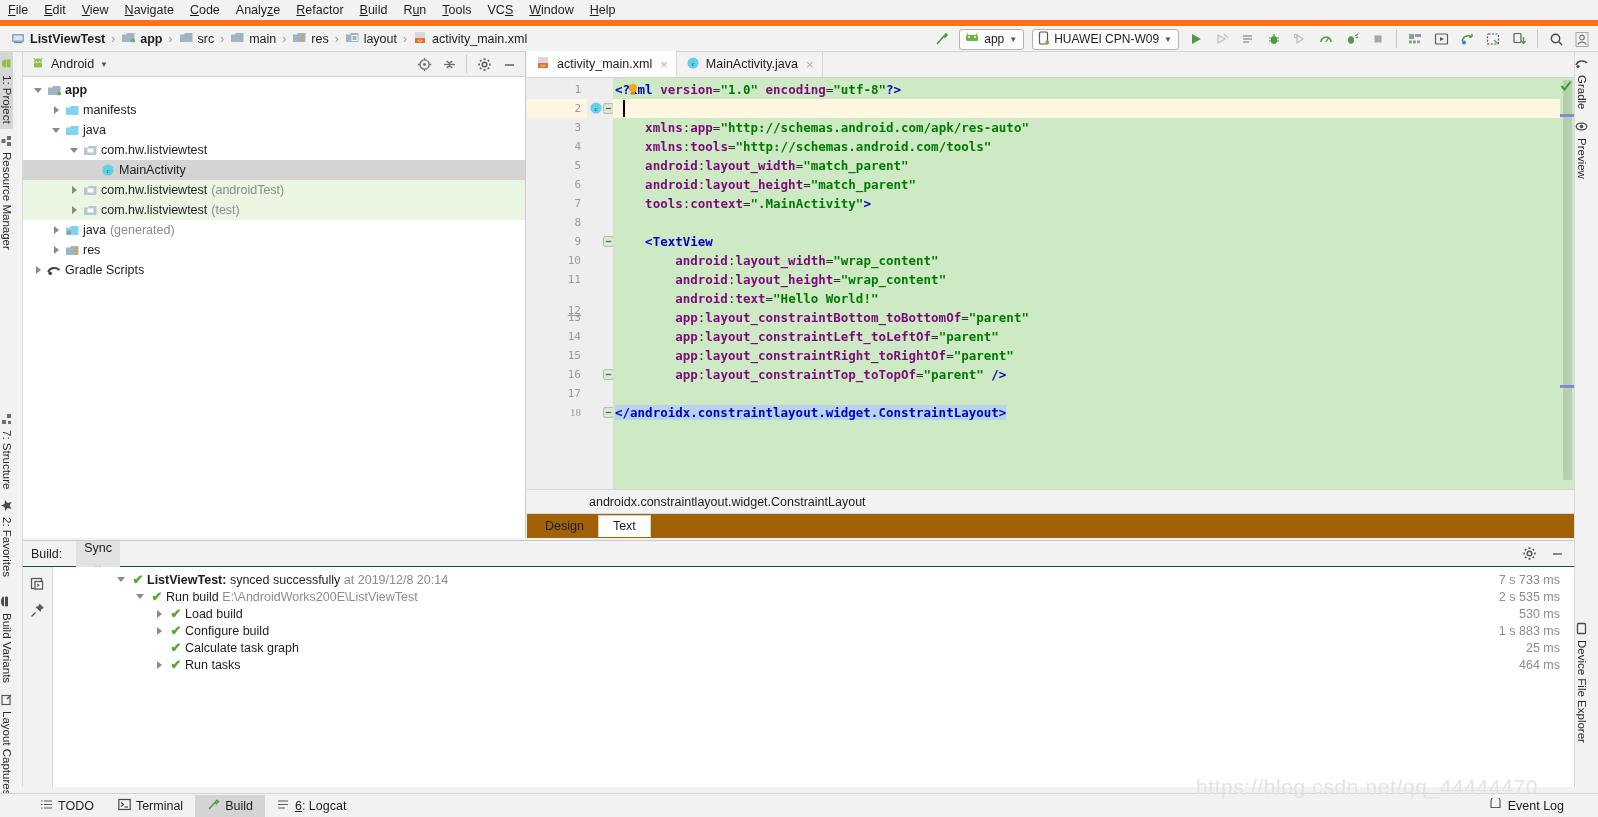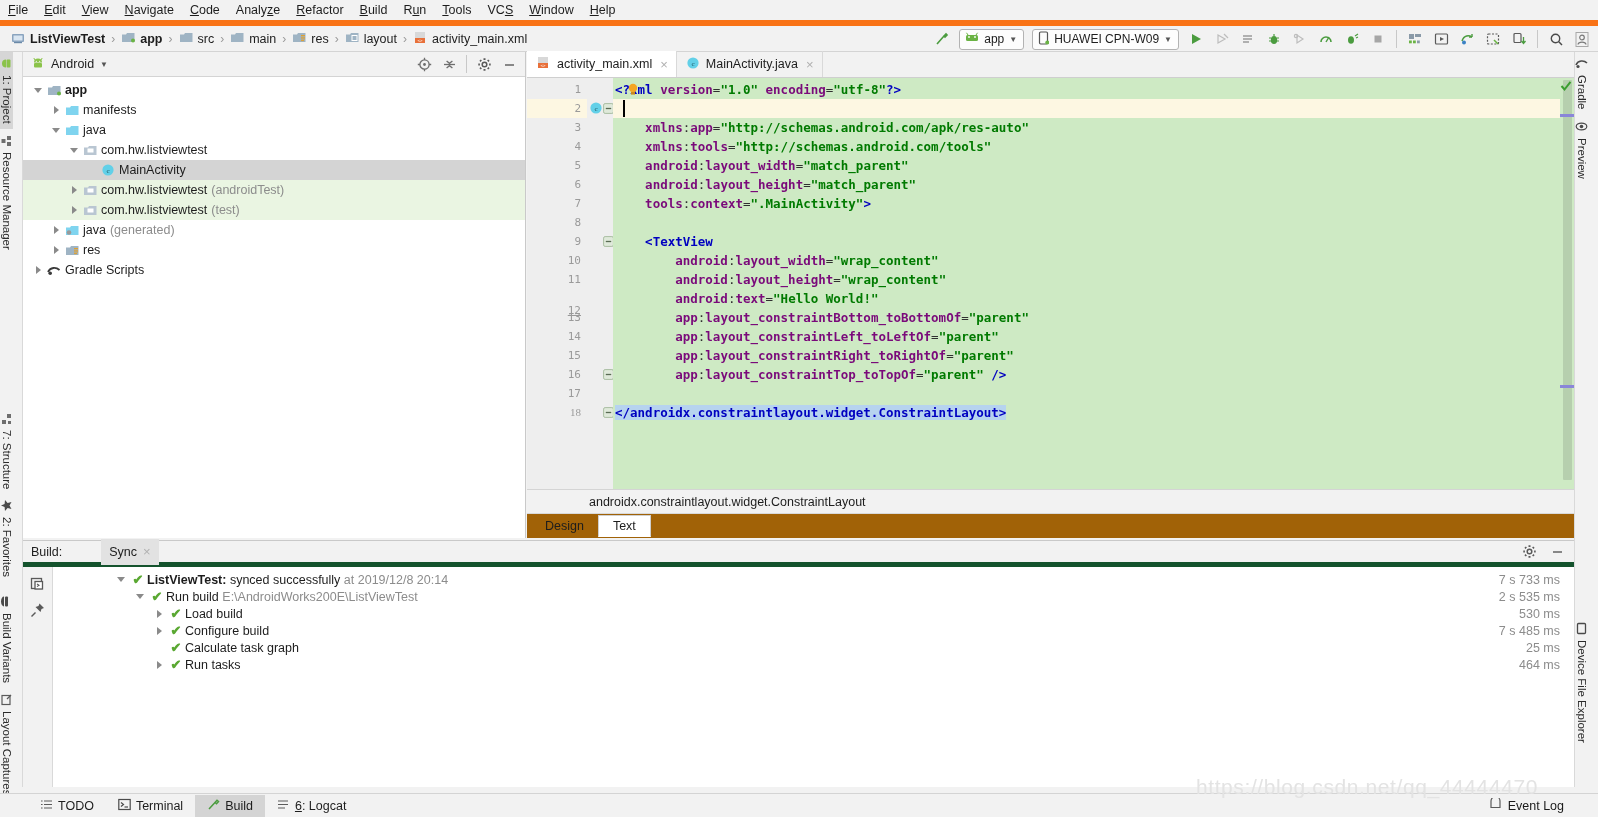--- a/index.html
+++ b/index.html
@@ -162,26 +162,26 @@
   .dt-tab.active { background: #ffffff; border:1px solid #cfcfcf; border-bottom-color:#fff; }
 
   
   .build-panel {
     position: absolute; left: 23px; top: 540px; right: 24px; height: 247px;
     background: #fff; display: flex; flex-direction: column;
     border-top: 1px solid #c9c9c9;
   }
   .bp-header {
     height: 26px; background: #f2f2f2; display: flex; align-items: center;
-    padding-left: 8px; position: relative; border-bottom: 5px solid #14532d; gap: 25px;
+    padding-left: 8px; position: relative; border-bottom: 1px solid #14532d;
   }
   .bp-header .bl { font-size: 12.5px; color: #1d1d1d; }
   .bp-tab {
     margin-left: 14px; height: 26px; display: flex; align-items: center; gap: 6px;
-    padding: 0 8px; background: #e2e2e2; font-size: 12.5px; cursor: default;
+    padding: 0 8px; background: #e2e2e2; font-size: 12.5px; cursor: default; flex-direction: column;
   }
   .bp-tab .x { color: #b0b0b0; font-size: 13px; }
   .bp-hdr-tools { position: absolute; right: 5px; display: flex; align-items: center; gap: 4px; }
 
   .bp-body { flex: 1; display: flex; overflow: hidden; }
   .bp-icons { width: 30px; flex: 0 0 30px; background: #f2f2f2; border-right: 1px solid #d9d9d9; padding-top: 4px; }
   .bp-ibtn { height: 26px; display: flex; align-items: center; justify-content: center; cursor: default; }
   .bp-tree { flex: 1; position: relative; background: #fff; padding-top: 4px; overflow: hidden; }
   .brow { height: 17px; display: flex; align-items: center; font-size: 12.5px; color: #1d1d1d; white-space: nowrap; cursor: default; position: relative; }
   .brow .barrow { width: 16px; flex: 0 0 16px; display: flex; justify-content: center; align-items: center; }
@@ -859,21 +859,21 @@
             <span class="btxt">Load build</span>
             <span class="btime">530 ms</span>
           </div>
           <div class="brow">
             <span style="width:98px;flex:0 0 98px;"></span>
             <span class="barrow">
               <i class="tri-r"></i>
             </span>
             <span class="bcheck">✔</span>
             <span class="btxt">Configure build</span>
-            <span class="btime">7 s 485 ms</span>
+            <span class="btime">1 s 883 ms</span>
           </div>
           <div class="brow">
             <span style="width:98px;flex:0 0 98px;"></span>
             <span class="barrow"></span>
             <span class="bcheck">✔</span>
             <span class="btxt">Calculate task graph</span>
             <span class="btime">25 ms</span>
           </div>
           <div class="brow">
             <span style="width:98px;flex:0 0 98px;"></span>

